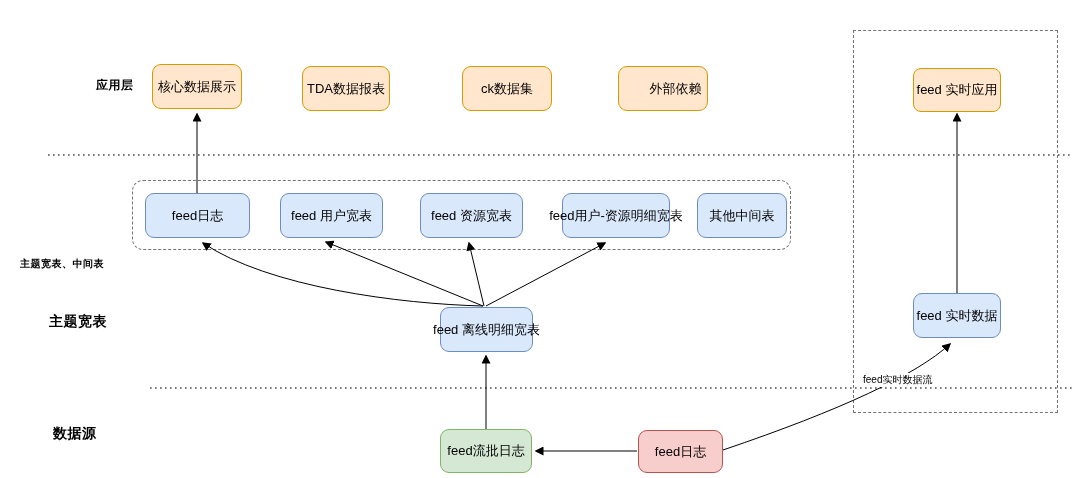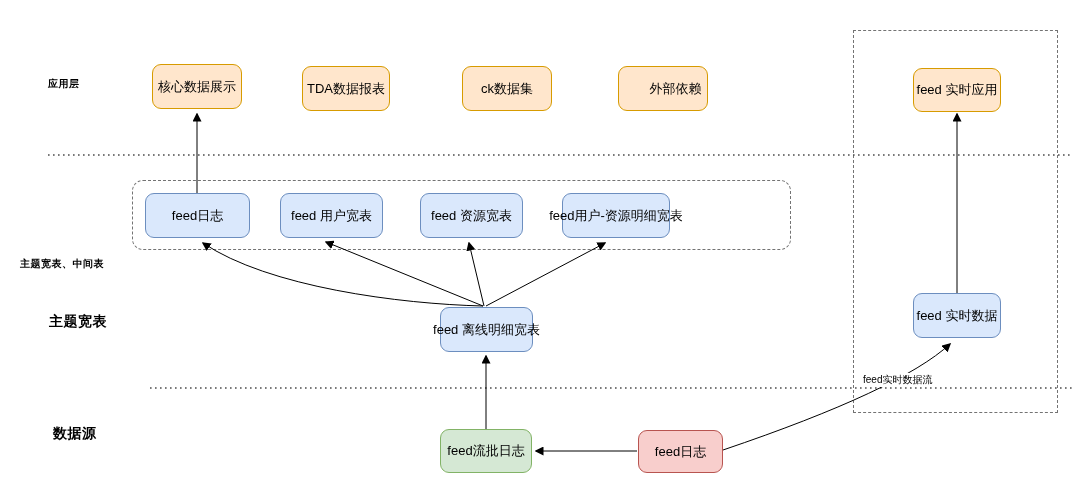--- a/index.html
+++ b/index.html
@@ -25,21 +25,21 @@
   .node{
     position:absolute;z-index:3;display:flex;align-items:center;justify-content:center;
     border-radius:9px;border:1px solid;font-size:13px;line-height:1.2;text-align:center;
     padding:2px;white-space:nowrap;
   }
   .node.orange{background:var(--orange_fill);border-color:var(--orange_stroke);}
   .node.blue{background:var(--blue_fill);border-color:var(--blue_stroke);}
   .node.green{background:var(--green_fill);border-color:var(--green_stroke);}
   .node.red{background:var(--red_fill);border-color:var(--red_stroke);}
   .layer-label{position:absolute;z-index:4;font-weight:bold;font-size:14px;letter-spacing:0.5px;}
-  .layer-label.big{font-size:10px;}
+  .layer-label.big{font-size:12px;margin-left:48px;}
   .edge-label{
     position:absolute;z-index:4;font-size:10px;background:var(--background);
     padding:0 2px;white-space:nowrap;
   }
 </style>
 </head>
 <body>
 
 <div id="canvas">
 
@@ -71,26 +71,27 @@
 
   <div class="layer-label big" style="left:48px;top:77px;">应用层</div>
   <div class="layer-label" style="left:20px;top:209px;font-size:10px;margin-top:48px;">主题宽表、中间表</div>
   <div class="layer-label" style="left:49px;top:313px;">主题宽表</div>
   <div class="layer-label" style="left:53px;top:425px;">数据源</div>
 
   <div class="node orange" style="left:152px;top:64px;width:90px;height:45px;">核心数据展示</div>
   <div class="node orange" style="left:302px;top:66px;width:88px;height:45px;">TDA数据报表</div>
   <div class="node orange" style="left:462px;top:66px;width:90px;height:45px;">ck数据集</div>
   <div class="node orange" style="left:618px;top:66px;width:90px;height:45px;padding-left:27px;">外部依赖</div>
-  <div class="node orange" style="left:913px;top:68px;width:88px;height:44px;">feed 实时应用</div>
+  <div class="node orange" style="left:913px;top:68px;width:88px;height:44px;border-radius:8px;">feed 实时应用</div>
 
   <div class="node blue" style="left:145px;top:193px;width:105px;height:45px;">feed日志</div>
   <div class="node blue" style="left:280px;top:193px;width:103px;height:45px;">feed 用户宽表</div>
   <div class="node blue" style="left:420px;top:193px;width:103px;height:45px;">feed 资源宽表</div>
   <div class="node blue" style="left:562px;top:193px;width:108px;height:45px;">feed用户-资源明细宽表</div>
+  <div class="node blue" style="left:697px;top:193px;width:90px;height:45px;">其他中间表</div>
 
   <div class="node blue" style="left:440px;top:307px;width:93px;height:45px;">feed 离线明细宽表</div>
   <div class="node blue" style="left:913px;top:293px;width:88px;height:45px;">feed 实时数据</div>
 
   <div class="node green" style="left:440px;top:429px;width:92px;height:44px;">feed流批日志</div>
   <div class="node red" style="left:638px;top:430px;width:85px;height:43px;">feed日志</div>
 
   <div class="edge-label" style="left:861px;top:373px;">feed实时数据流</div>
 
 </div>

